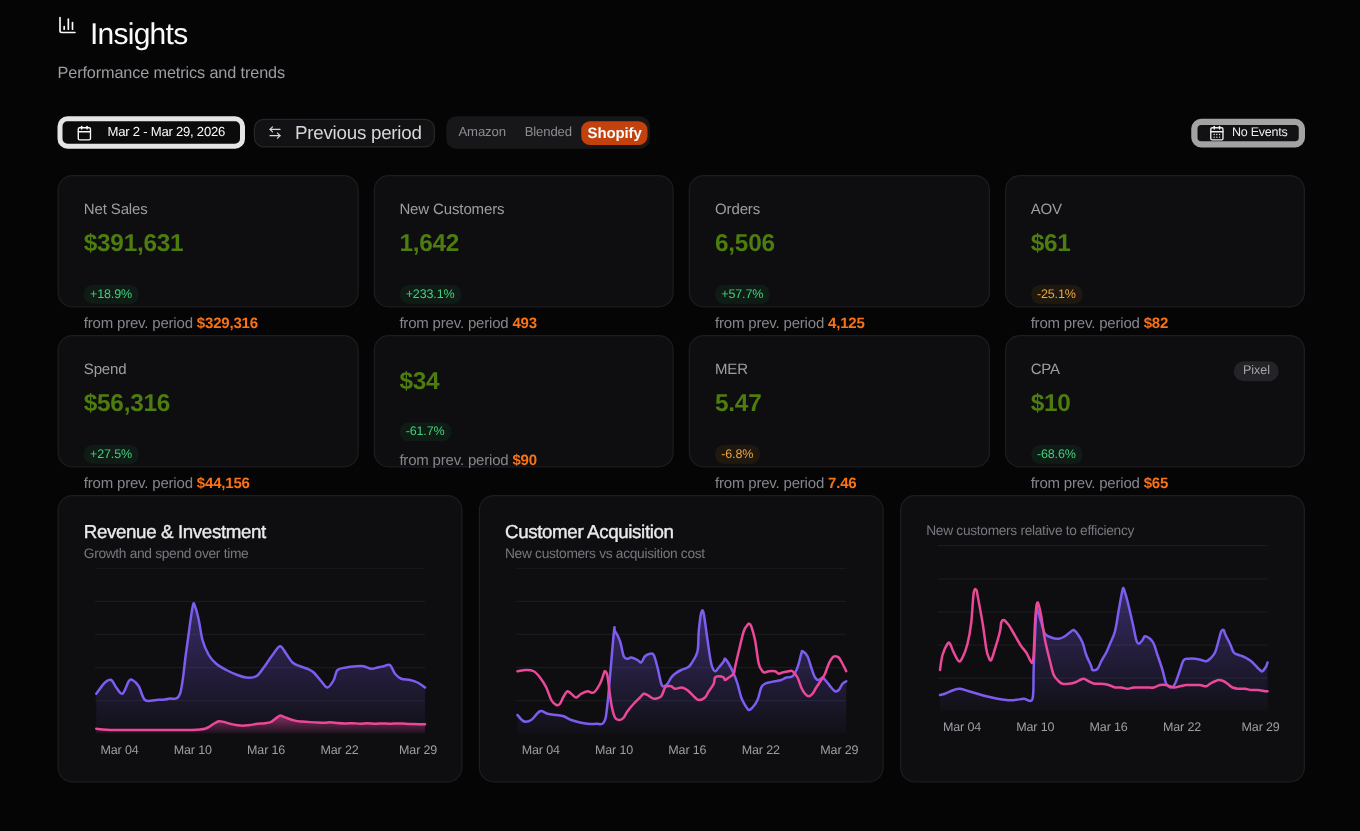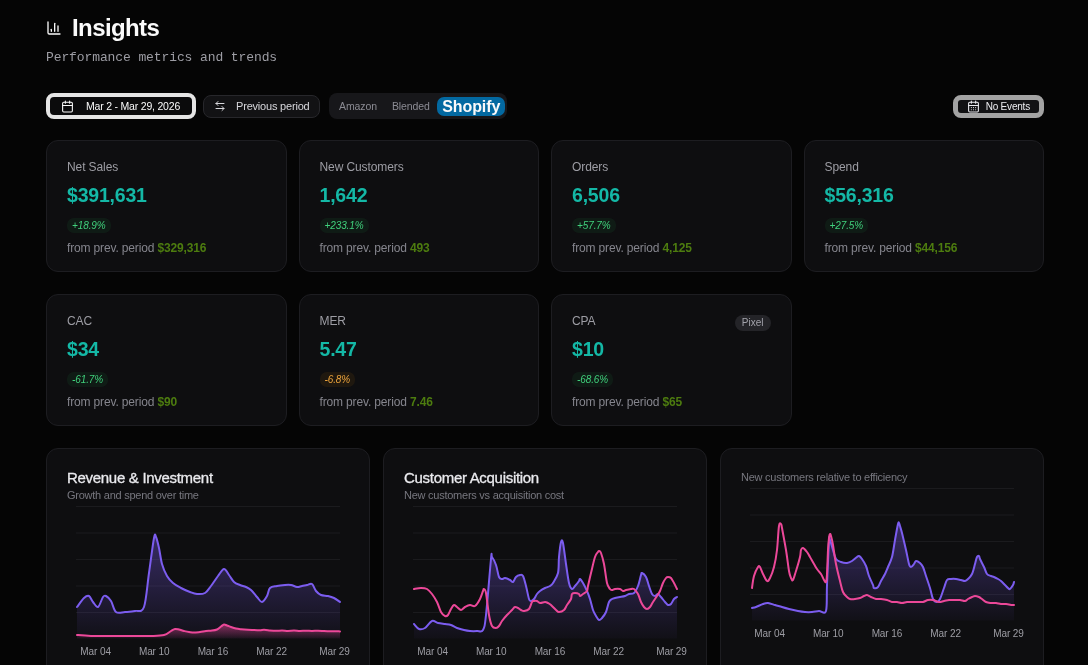--- a/index.html
+++ b/index.html
@@ -1,51 +1,51 @@
 <!DOCTYPE html>
 <html><head>
 <meta charset="utf-8">
 <style>
 * { margin:0; padding:0; box-sizing:border-box; }
 html,body { width:1088px; height:665px; overflow:hidden; background:#050505;
   font-family:"Liberation Sans", sans-serif; -webkit-font-smoothing:antialiased; }
 .wrap { width:998px; margin-left:46px; padding-top:12px; }
-h1 { display:flex; align-items:center; gap:10px; font-size:24px; font-weight:700;
+h1 { display:flex; align-items:flex-start; gap:10px; font-size:24px; font-weight:400;
   color:#fafafa; letter-spacing:-0.6px; line-height:32px; }
 h1 svg { flex:none; }
-.sub { font-size:13px; color:#9d9da4; line-height:20px; margin-top:4px; letter-spacing:-0.1px;font-family:Liberation Mono, monospace; }
+.sub { font-size:13px; color:#9d9da4; line-height:20px; margin-top:4px; letter-spacing:-0.1px; }
 .filters { margin-top:25px; height:26px; display:flex; align-items:center; }
 .fleft { display:flex; align-items:center; gap:7px; flex:1; }
 .btn { display:flex; align-items:center; color:#fafafa; border-radius:8px; background:#0b0b0c; }
 .btn svg { flex:none; }
 .btn-date { height:26px; padding:0 12px 0 11px; gap:12px; border:4px solid #e5e5e5;
   font-size:10.5px; font-weight:500; letter-spacing:-0.2px; }
 .btn-prev { height:23px; padding:0 10px 0 10px; gap:10px; border:1px solid #27272b;
-  background:#121214; font-size:11px; color:#d6d6db; letter-spacing:-0.2px; }
+  background:#121214; font-size:15px; color:#d6d6db; letter-spacing:-0.2px; }
 .seg { height:26px; margin-left:2px; display:flex; align-items:center; padding:0 2px;
   background:#17171a; border-radius:8px; }
 .seg span { font-size:10.5px; color:#8b8b93; padding:0 7.5px; line-height:13px;
   letter-spacing:-0.1px;text-align:right; }
-.seg .on { background:#0369a1; color:#fafafa; font-weight:600; border-radius:7px;
-  padding:3px 5px; font-size:16px; letter-spacing:-0.1px; }
+.seg .on { background:#c2410c; color:#fafafa; font-weight:600; border-radius:7px;
+  padding:3px 5px; font-size:12px; letter-spacing:-0.1px; }
 .btn-events { height:23px; padding:0 9px; gap:6px; border:5px solid #a3a3a3;
   background:#121214; font-size:10px; font-weight:500; color:#ececf0; letter-spacing:-0.2px; }
 .kpis { margin-top:21px; display:grid; grid-template-columns:repeat(4,1fr);
   column-gap:12px; row-gap:22px; }
 .card { position:relative; background:#0e0e10; border:1px solid #1d1d21; border-radius:12px;
-  padding:17px 20px; height:132px; }
+  padding:17px 20px; height:106px; }
 .card .t { font-size:12px; color:#9d9da4; line-height:18px; letter-spacing:-0.1px; }
-.card .v { font-size:19.5px; font-weight:700; color:#14b8a6; line-height:28px; margin-top:5px;
+.card .v { font-size:19.5px; font-weight:700; color:#4d7c0f; line-height:28px; margin-top:5px;
   letter-spacing:-0.2px; }
 .badge { display:inline-block; font-size:10px; line-height:15px; padding:0 5px;
-  border-radius:7px; margin-top:9px; letter-spacing:-0.1px;font-style:italic; }
+  border-radius:7px; margin-top:19px; letter-spacing:-0.1px; }
 .badge.up { color:#40d07c; background:rgba(34,197,94,0.08); }
 .badge.dn { color:#eda43c; background:rgba(245,158,11,0.08); }
 .pv { margin-top:6px; font-size:12px; color:#85858d; line-height:18px; letter-spacing:-0.15px; }
-.pv b { color:#4d7c0f; font-weight:700; }
+.pv b { color:#f97316; font-weight:700; }
 .pill { position:absolute; top:20px; right:20px; font-size:10px; color:#a4a4ac;
   background:#242428; border-radius:999px; padding:2px 7px; line-height:12px; }
 .charts { margin-top:22px; display:grid; grid-template-columns:repeat(3,1fr); gap:13px; }
 .ccard { background:#0e0e10; border:1px solid #1d1d21; border-radius:12px;
   padding:20px; height:230px; overflow:hidden; }
 .ct { font-size:15px; font-weight:400; color:#eaeaee; line-height:18px; letter-spacing:-0.3px; -webkit-text-stroke:0.3px #eaeaee; }
 .cs { font-size:11px; color:#77777f; line-height:16px; margin-top:0; letter-spacing:-0.25px; }
 .cw { display:block; margin-top:3px; }
 .axl { font-size:10px; fill:#9d9da4; font-family:"Liberation Sans",sans-serif; letter-spacing:-0.1px; }
 </style>
@@ -89,22 +89,23 @@
           <path d="M16 14h.01"></path>
           <path d="M8 18h.01"></path>
           <path d="M12 18h.01"></path>
           <path d="M16 18h.01"></path>
         </svg>No Events</div>
   </div>
   <div class="kpis">
     <div class="card"><div class="t">Net Sales</div><div class="v">$391,631</div><span class="badge up">+18.9%</span><div class="pv">from prev. period <b>$329,316</b></div></div>
     <div class="card"><div class="t">New Customers</div><div class="v">1,642</div><span class="badge up">+233.1%</span><div class="pv">from prev. period <b>493</b></div></div>
     <div class="card"><div class="t">Orders</div><div class="v">6,506</div><span class="badge up">+57.7%</span><div class="pv">from prev. period <b>4,125</b></div></div>
+    <div class="card"><div class="t">AOV</div><div class="v">$61</div><span class="badge dn">-25.1%</span><div class="pv">from prev. period <b>$82</b></div></div>
     <div class="card"><div class="t">Spend</div><div class="v">$56,316</div><span class="badge up">+27.5%</span><div class="pv">from prev. period <b>$44,156</b></div></div>
-    <div class="card"><div class="t">CAC</div><div class="v">$34</div><span class="badge up">-61.7%</span><div class="pv">from prev. period <b>$90</b></div></div>
+    <div class="card"><div class="v">$34</div><span class="badge up">-61.7%</span><div class="pv">from prev. period <b>$90</b></div></div>
     <div class="card"><div class="t">MER</div><div class="v">5.47</div><span class="badge dn">-6.8%</span><div class="pv">from prev. period <b>7.46</b></div></div>
     <div class="card"><div class="t">CPA</div><div class="v">$10</div><span class="pill">Pixel</span><span class="badge up">-68.6%</span><div class="pv">from prev. period <b>$65</b></div></div>
   </div>
   <div class="charts">
     <div class="ccard">
         <div class="ct">Revenue &amp; Investment</div>
         <div class="cs">Growth and spend over time</div>
         <svg class="cw" width="284" height="158" viewBox="0 0 284 158">
           <defs>
             <linearGradient id="gp1" x1="0" y1="0" x2="0" y2="1">

